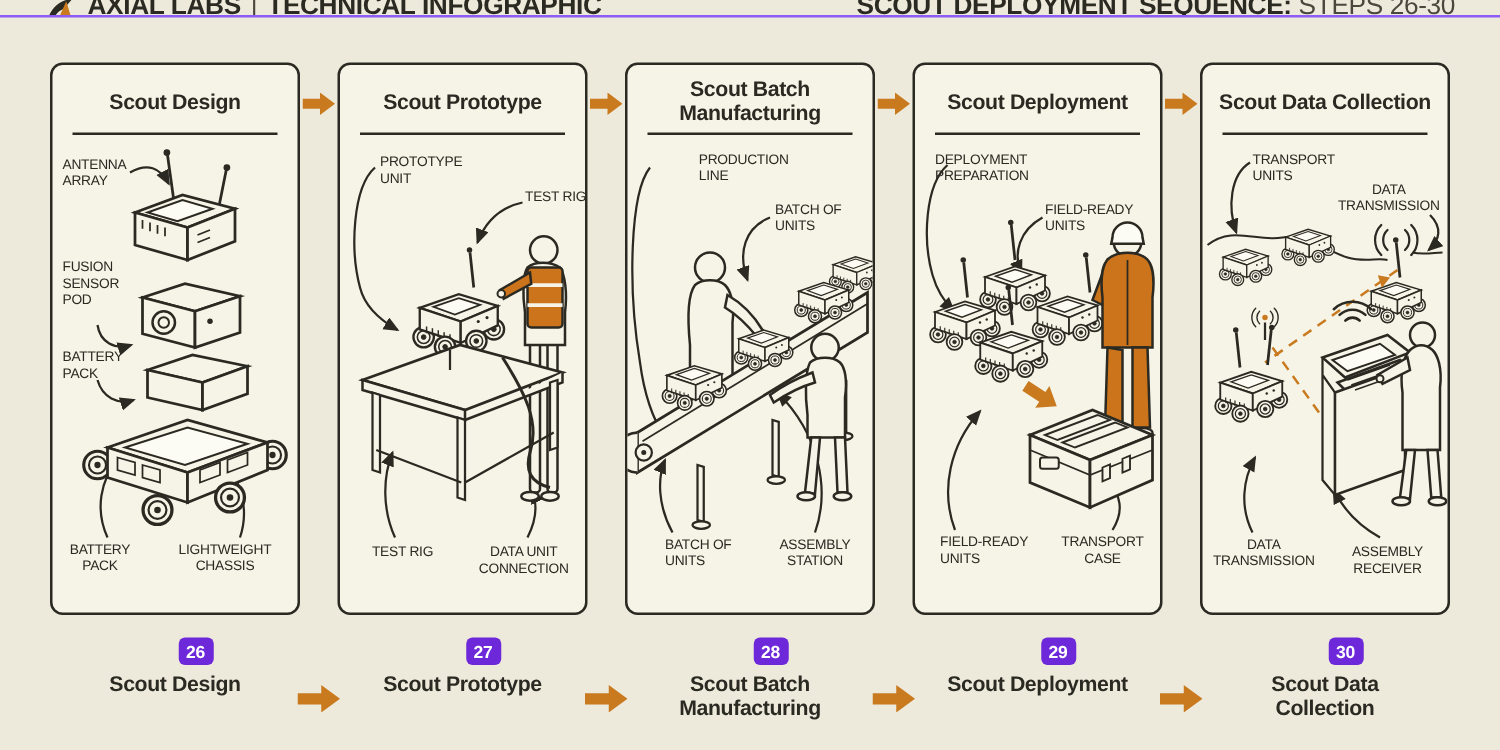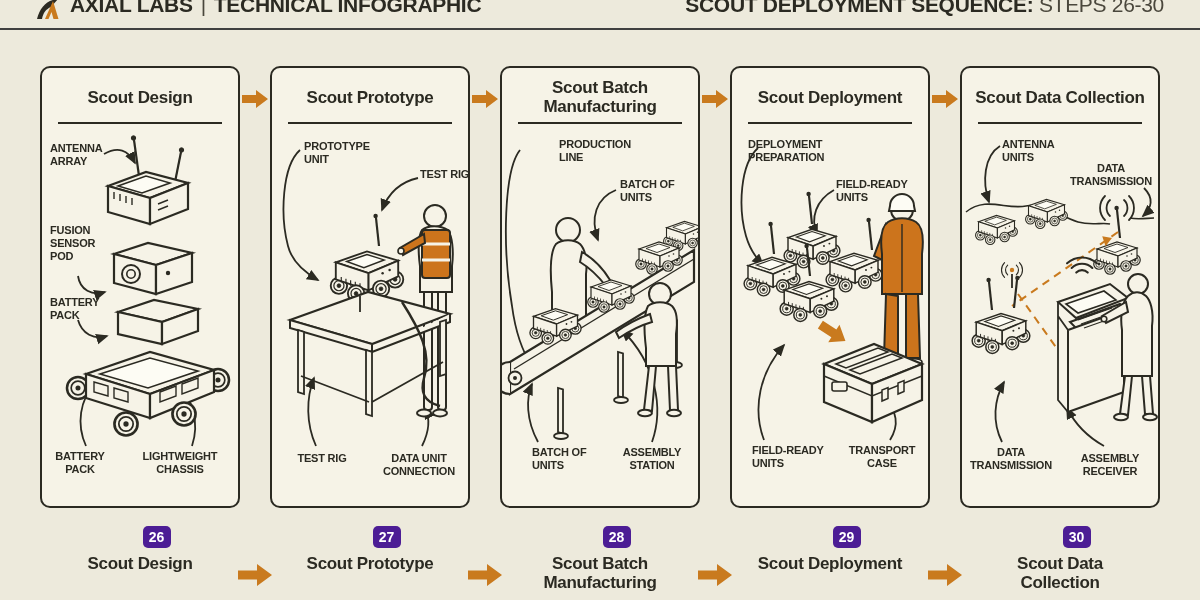--- a/index.html
+++ b/index.html
@@ -4,24 +4,24 @@
 <style>
   * { margin:0; padding:0; box-sizing:border-box; }
   html,body { width:1200px; height:600px; overflow:hidden; }
   body {
     background:#edeadc;
     font-family:"Liberation Sans", sans-serif;
     color:#2b2a22;
   }
   
   .header {
-    height:30px; overflow:hidden;
+    height:14px; overflow:hidden;
     display:flex; align-items:flex-start; justify-content:space-between;
     padding:0 36px;
-    border-bottom:2px solid #404040;
+    border-bottom:2px solid #8b5cf6;
   }
   .header-left { display:flex; align-items:flex-start; gap:10px; margin-top:-7px; }
   .logo-svg { margin-top:4px; }
   .brand-line { font-size:21px; font-weight:700; letter-spacing:-0.3px; white-space:nowrap; }
   .brand-sep { font-weight:400; color:#4a473c; padding:0 8px; }
   .header-right { margin-top:-7px; font-size:21px; font-weight:700; letter-spacing:-0.3px; white-space:nowrap; }
   .title-light { font-weight:400; color:#4a473c; }
   
   .panels-row {
     display:flex; justify-content:center; align-items:flex-start;
@@ -38,35 +38,35 @@
   .gap-arrow { position:absolute; left:50%; transform:translateX(-50%); top:24px; }
   .panel-title {
     min-height:40px; margin-top:10px; padding:0 4px;
     display:flex; align-items:center; justify-content:center; text-align:center;
     font-size:17px; font-weight:700; letter-spacing:-0.3px; line-height:1.1;
   }
   .panel-divider { border-top:2px solid #2b2a22; margin:4px 16px 0 16px; }
   .panel-art { position:relative; flex:1; }
   .panel-art svg.art { position:absolute; left:0; top:0; }
   .lbl {
-    position:absolute; font-size:11px; font-weight:700; line-height:1.18;
+    position:absolute; font-size:11px; font-weight:400; line-height:1.18;
     letter-spacing:-0.2px; color:#2b2a22;
   }
   .ctr { text-align:center; }
   
   .timeline-row {
     display:flex; justify-content:center; align-items:flex-start;
     margin-top:18px;
   }
   .tl-cell { width:200px; flex:none; display:flex; flex-direction:column; align-items:center; }
   .tl-gap { width:30px; flex:none; position:relative; height:70px; }
   .tl-gap .gap-arrow { top:38px; }
   .step-badge {
     min-width:28px; height:22px; padding:0 6px;
-    background:#4c1d95; color:#ffffff; border-radius:5px;
+    background:#6d28d9; color:#ffffff; border-radius:5px;
     font-size:14px; font-weight:700;
     display:flex; align-items:center; justify-content:center;margin-left:33px;
   }
   .tl-label {
     margin-top:6px; max-width:150px; text-align:center;
     font-size:17px; font-weight:700; letter-spacing:-0.3px; line-height:1.12;
   }
   svg { display:block; }
 </style>
 </head>
@@ -421,21 +421,21 @@
           <circle cx="176" cy="160" r="10"></circle>
           <path d="M166,172 C 160,178 158,192 160,206 L160,252 L190,252 L190,202 C 192,186 188,176 184,172 C 178,167 172,167 166,172 Z"></path>
           <path d="M164,178 L140,192 L144,199 L166,188 Z"></path>
           <circle cx="142" cy="195" r="2.8" stroke-width="1.6"></circle>
           <path d="M163,252 L158,290 L166,291 L170,252 Z"></path>
           <path d="M180,252 L183,290 L191,290 L188,252 Z"></path>
           <ellipse cx="159" cy="293" rx="7" ry="3.2"></ellipse>
           <ellipse cx="188" cy="293" rx="7" ry="3.2"></ellipse>
         </g>
       </svg>
-      <div class="lbl" style="left:40px; top:14px; width:70px;">ANTENNA UNITS</div>
+      <div class="lbl" style="left:40px; top:14px; width:70px;">TRANSPORT UNITS</div>
       <div class="lbl ctr" style="left:104px; top:38px; width:90px;">DATA TRANSMISSION</div>
       <div class="lbl ctr" style="left:4px; top:322px; width:90px;">DATA TRANSMISSION</div>
       <div class="lbl ctr" style="left:108px; top:328px; width:80px;">ASSEMBLY RECEIVER</div>
     </div>
   </div>
 </div>
 
 <div class="timeline-row">
   <div class="tl-cell">
     <div class="step-badge">26</div>

